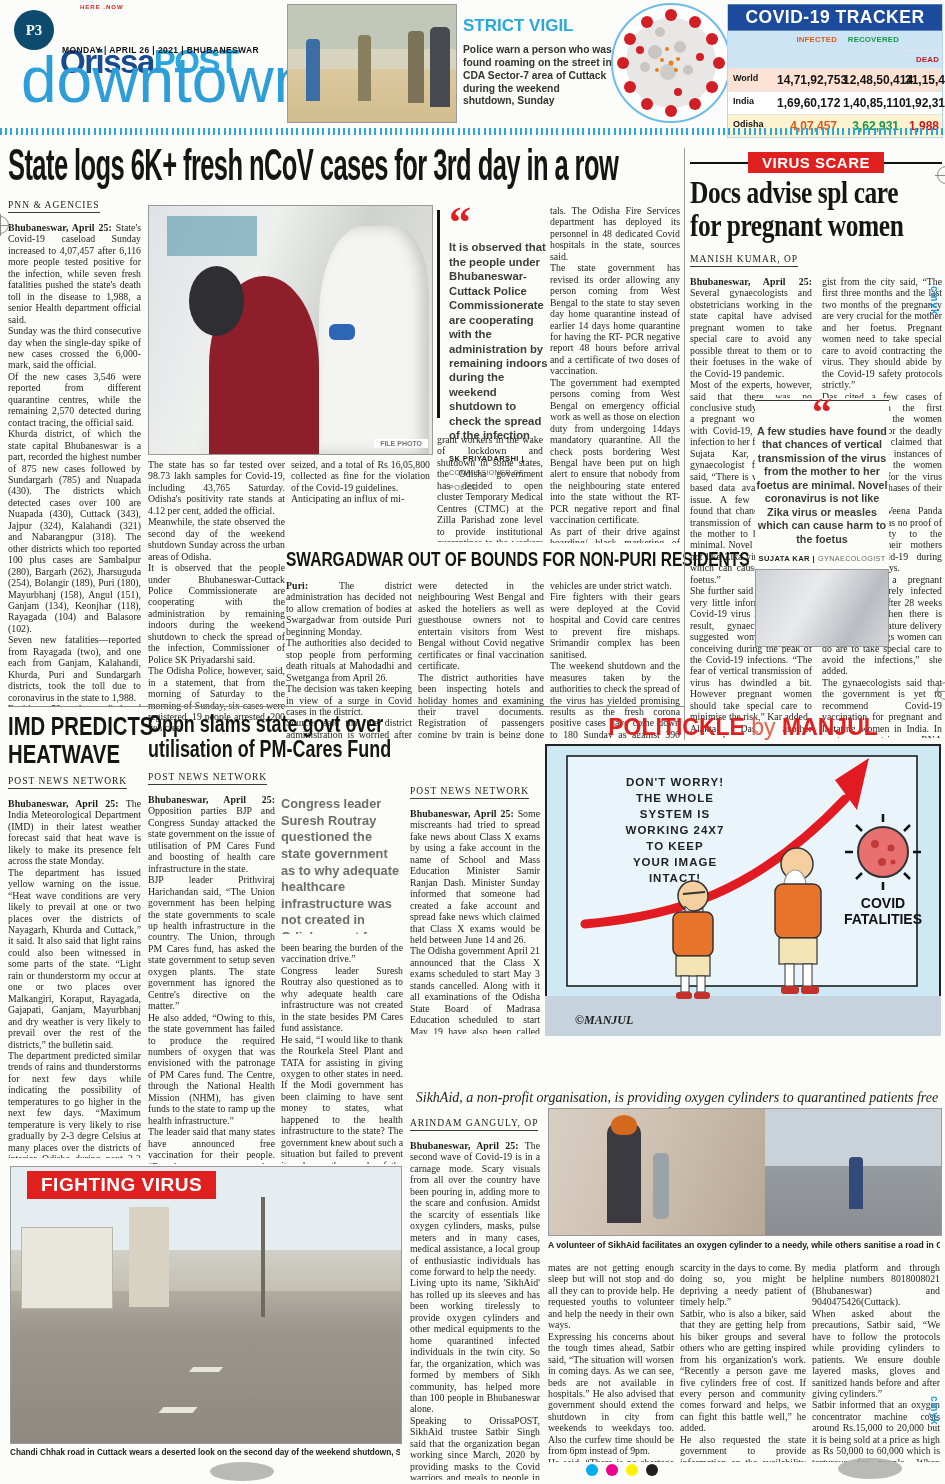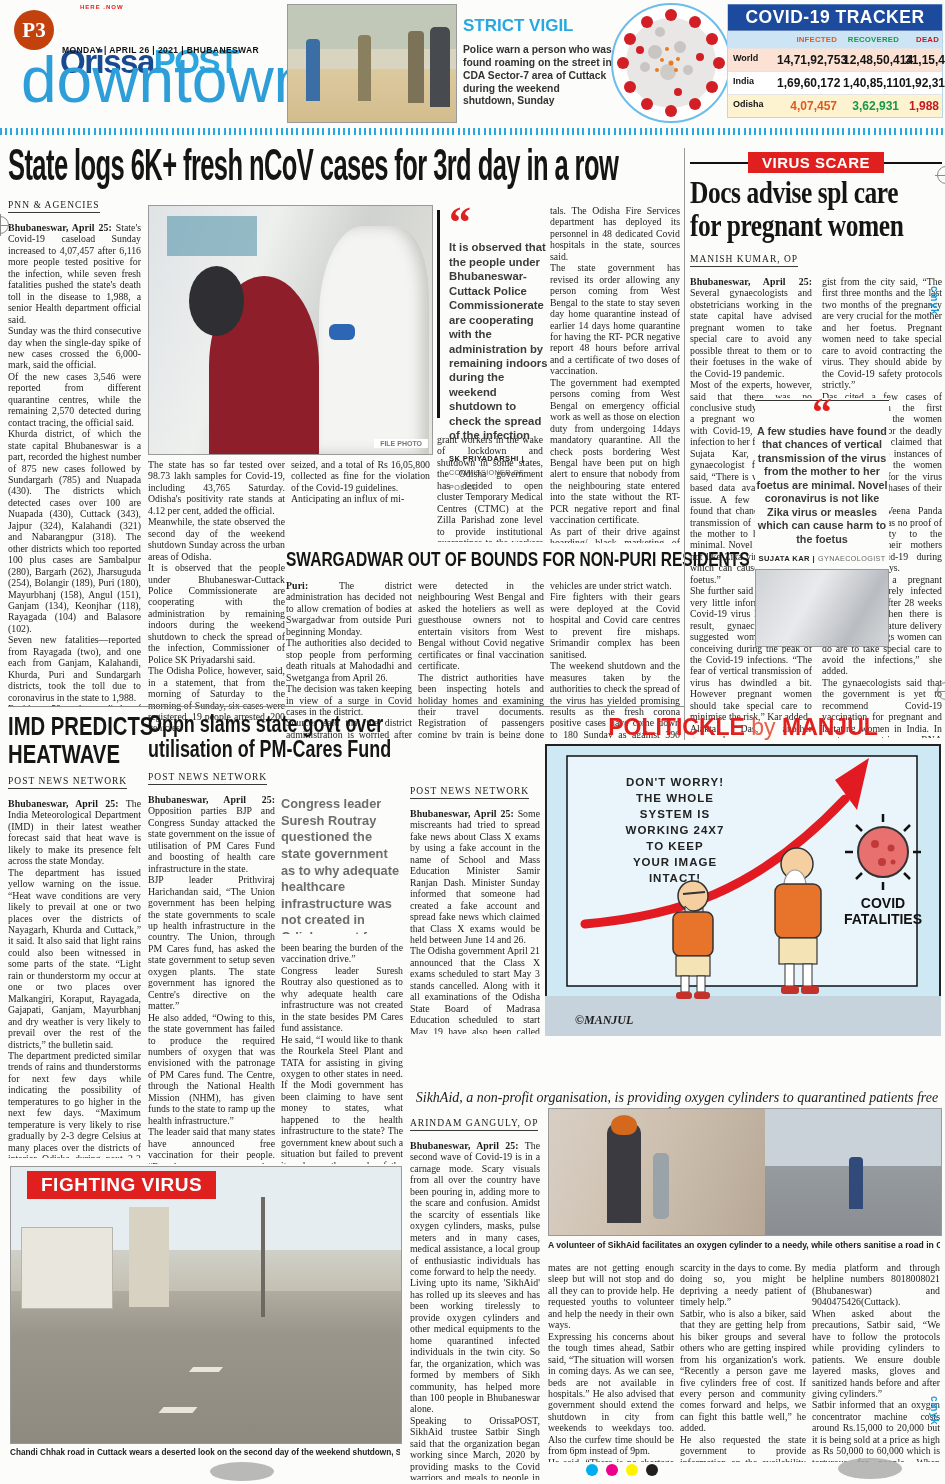--- a/index.html
+++ b/index.html
@@ -11,22 +11,22 @@
              overflow:hidden;color:#1c1c1c;}
   .body-text b{letter-spacing:.1px;}
   .byline{font-family:"Liberation Serif",serif;font-size:9.5px;letter-spacing:1px;color:#222;
           border-bottom:1.2px solid #3a3a3a;display:inline-block;padding-bottom:2px;}
   .photo{border:1px solid #9a9a9a;overflow:hidden;}
   .caption{font-family:"Liberation Sans",sans-serif;font-weight:bold;font-size:8.6px;color:#222;
            display:flex;justify-content:space-between;align-items:flex-start;white-space:nowrap;overflow:hidden;}
   .badge-red{background:#e0201f;color:#fff;font-family:"Liberation Sans",sans-serif;font-weight:bold;}
   .condensed{transform-origin:0 50%;white-space:nowrap;}
   
-  .p3{width:40px;height:40px;border-radius:50%;background:#c2410c;color:#fff;font-weight:bold;
-      font-size:21px;display:flex;align-items:center;justify-content:center;}
+  .p3{width:40px;height:40px;border-radius:50%;background:#0c4a6e;color:#fff;font-weight:bold;
+      font-size:15px;display:flex;align-items:center;justify-content:center;}
   .brand{font-weight:bold;font-size:33px;letter-spacing:-1.5px;line-height:1;}
   .brand .o1{color:#174a90;} .brand .o2{color:#2ba7e0;}
   .tagline{color:#e0201f;font-size:6px;font-weight:bold;letter-spacing:1px;}
   .dateline{font-size:8.5px;font-weight:bold;letter-spacing:.4px;color:#111;}
   .section-title{color:#2e9ed9;font-size:64px;line-height:.95;letter-spacing:0;}
   .dotted-rule{height:7px;background:repeating-linear-gradient(90deg,#2ba7e0 0 2px,transparent 2px 5.2px);}
   
   .tracker{border:1px solid #bcd6ea;font-family:"Liberation Sans",sans-serif;}
   .tracker-title{background:#1c4a9c;color:#fff;font-weight:bold;font-size:17.5px;text-align:center;
                  letter-spacing:.5px;padding:2px 0;transform:scaleY(1.05);}
@@ -115,21 +115,21 @@
       </g>
     </svg>
   </div>
 
   <div class="abs tracker" style="left:727px;top:4px;width:214px;">
     <div class="tracker-title">COVID-19 TRACKER</div>
     <div class="t-grid" style="background:#cde4f4;">
       <div class="t-cell t-region"></div>
       <div class="t-cell t-head" style="color:#e05a1e;">INFECTED</div>
       <div class="t-cell t-head" style="color:#17984a;">RECOVERED</div>
-      <div class="t-cell t-head" style="color:#c21a1e;">DEAD</div>
+      <div class="t-cell t-head" style="color:#c21a1e;margin-top:20px;">DEAD</div>
     </div>
     <div class="t-grid" style="background:#fbe2d4;">
       <div class="t-cell t-region">World</div>
       <div class="t-cell">14,71,92,753</div>
       <div class="t-cell">12,48,50,414</div>
       <div class="t-cell">31,15,411</div>
     </div>
     <div class="t-grid" style="background:#ffffff;">
       <div class="t-cell t-region">India</div>
       <div class="t-cell">1,69,60,172</div>

